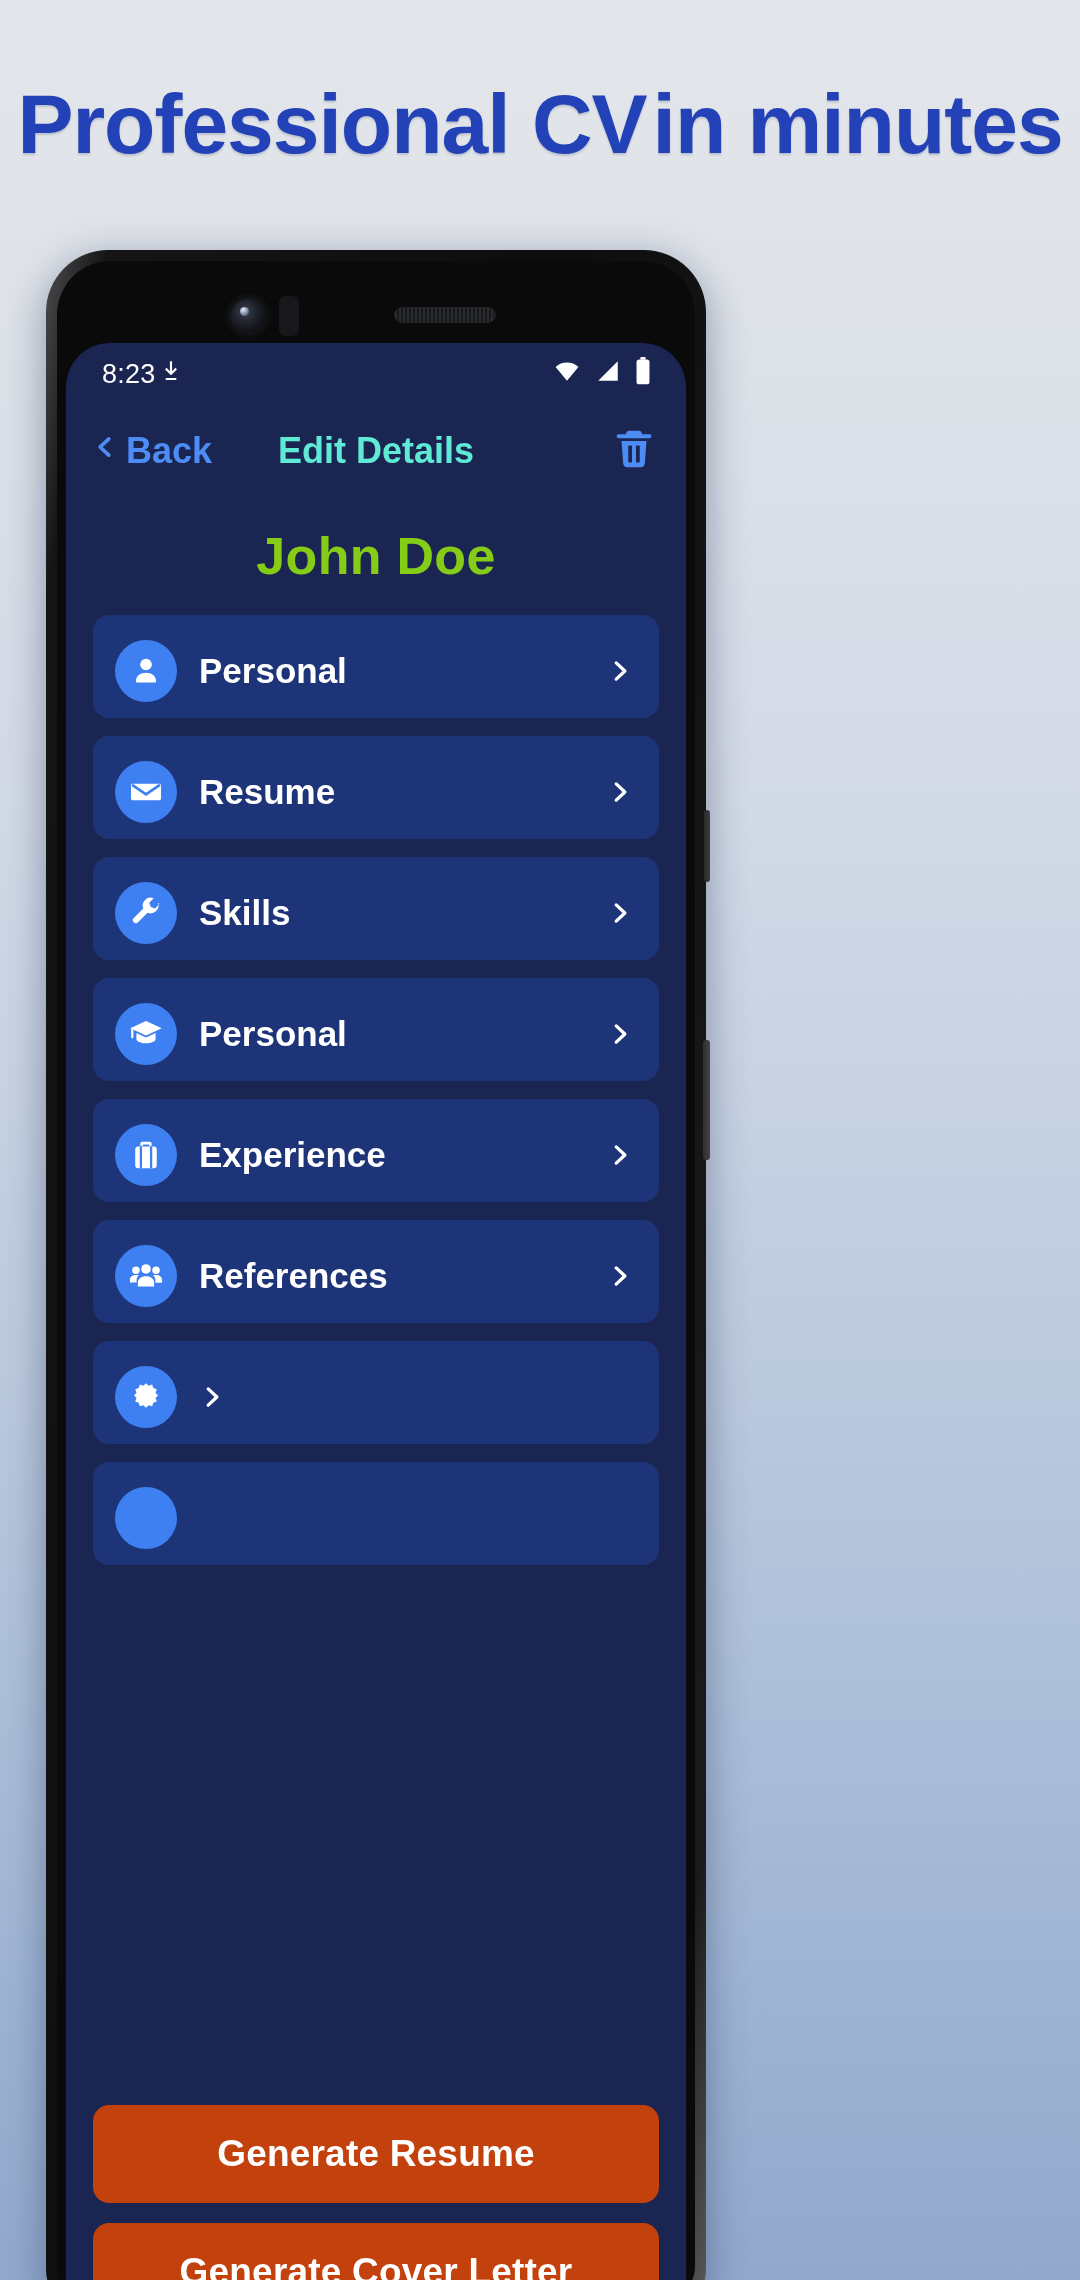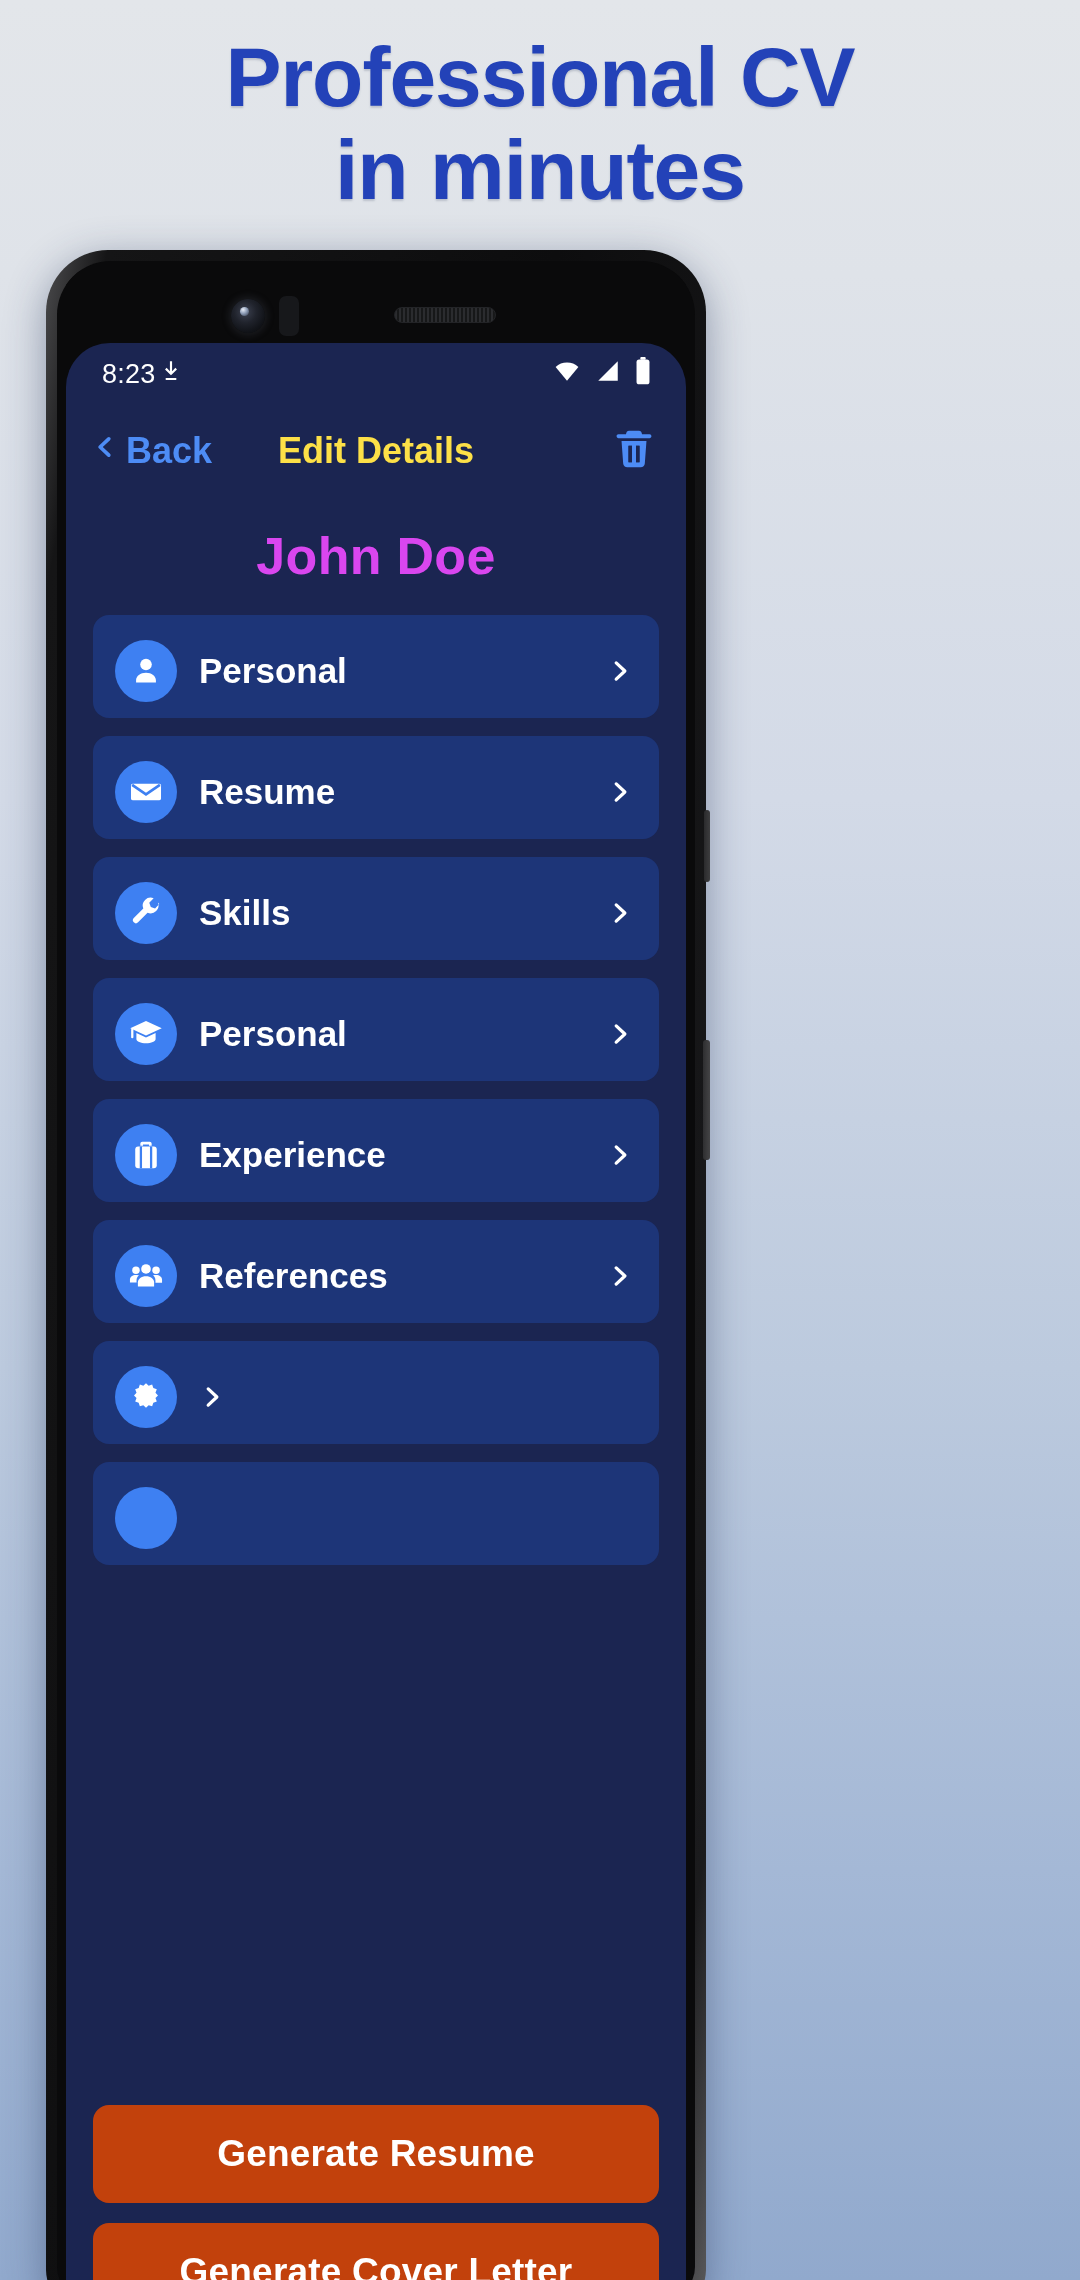--- a/index.html
+++ b/index.html
@@ -6,21 +6,21 @@
   html,body { width:1080px; height:2280px; overflow:hidden; }
   body {
     font-family:"Liberation Sans", sans-serif;
     background:linear-gradient(180deg,#e3e6ea 0%,#dfe3e9 12%,#d3dae7 35%,#bccade 60%,#a4b8d6 82%,#91a9cd 100%);
     position:relative;
   }
 
   
   .promo {
     position:absolute; top:0; left:0; width:1080px; height:248px;
-    display:flex; flex-direction:column; align-items:center; justify-content:center;
+    display:flex; flex-direction:row; align-items:center; justify-content:center;
     gap:6px;
   }
   .promo-line {
     color:#2342b8; font-weight:bold; font-size:84px; line-height:1.03;
     letter-spacing:-1px; text-align:center; white-space:nowrap;
     text-shadow:0 2px 2px rgba(120,130,150,.35);
   }
 
   
   .device {
@@ -85,29 +85,29 @@
   .sb-time { letter-spacing:.2px; }
   .sb-spacer { flex:1; }
   .sb-right { display:flex; align-items:center; gap:12px; }
 
   
   .navbar {
     flex:0 0 92px; display:flex; align-items:center; padding:0 30px 0 26px; position:relative;
   }
   .back-btn { display:flex; align-items:center; gap:8px; color:#4d8cf5; font-size:36px; font-weight:600; }
   .nav-title {
-    position:absolute; left:0; right:0; text-align:center; color:#fde047;
+    position:absolute; left:0; right:0; text-align:center; color:#5eead4;
     font-size:36px; font-weight:bold; pointer-events:none;
   }
   .trash-btn { margin-left:auto; position:relative; z-index:2; display:flex; align-items:center; }
 
   
   .person-name {
     flex:0 0 118px; display:flex; align-items:center; justify-content:center;
-    color:#d946ef; font-size:52px; font-weight:bold; letter-spacing:.3px;
+    color:#84cc16; font-size:52px; font-weight:bold; letter-spacing:.3px;
   }
 
   
   .list {
     flex:1 1 auto; padding:0 27px; overflow:hidden; display:flex; flex-direction:column; gap:18px;
   }
   .row {
     flex:0 0 auto; height:103px; background:#1d3578; border-radius:16px;
     display:flex; align-items:center; padding:8px 26px 0 22px; gap:22px;
   }

